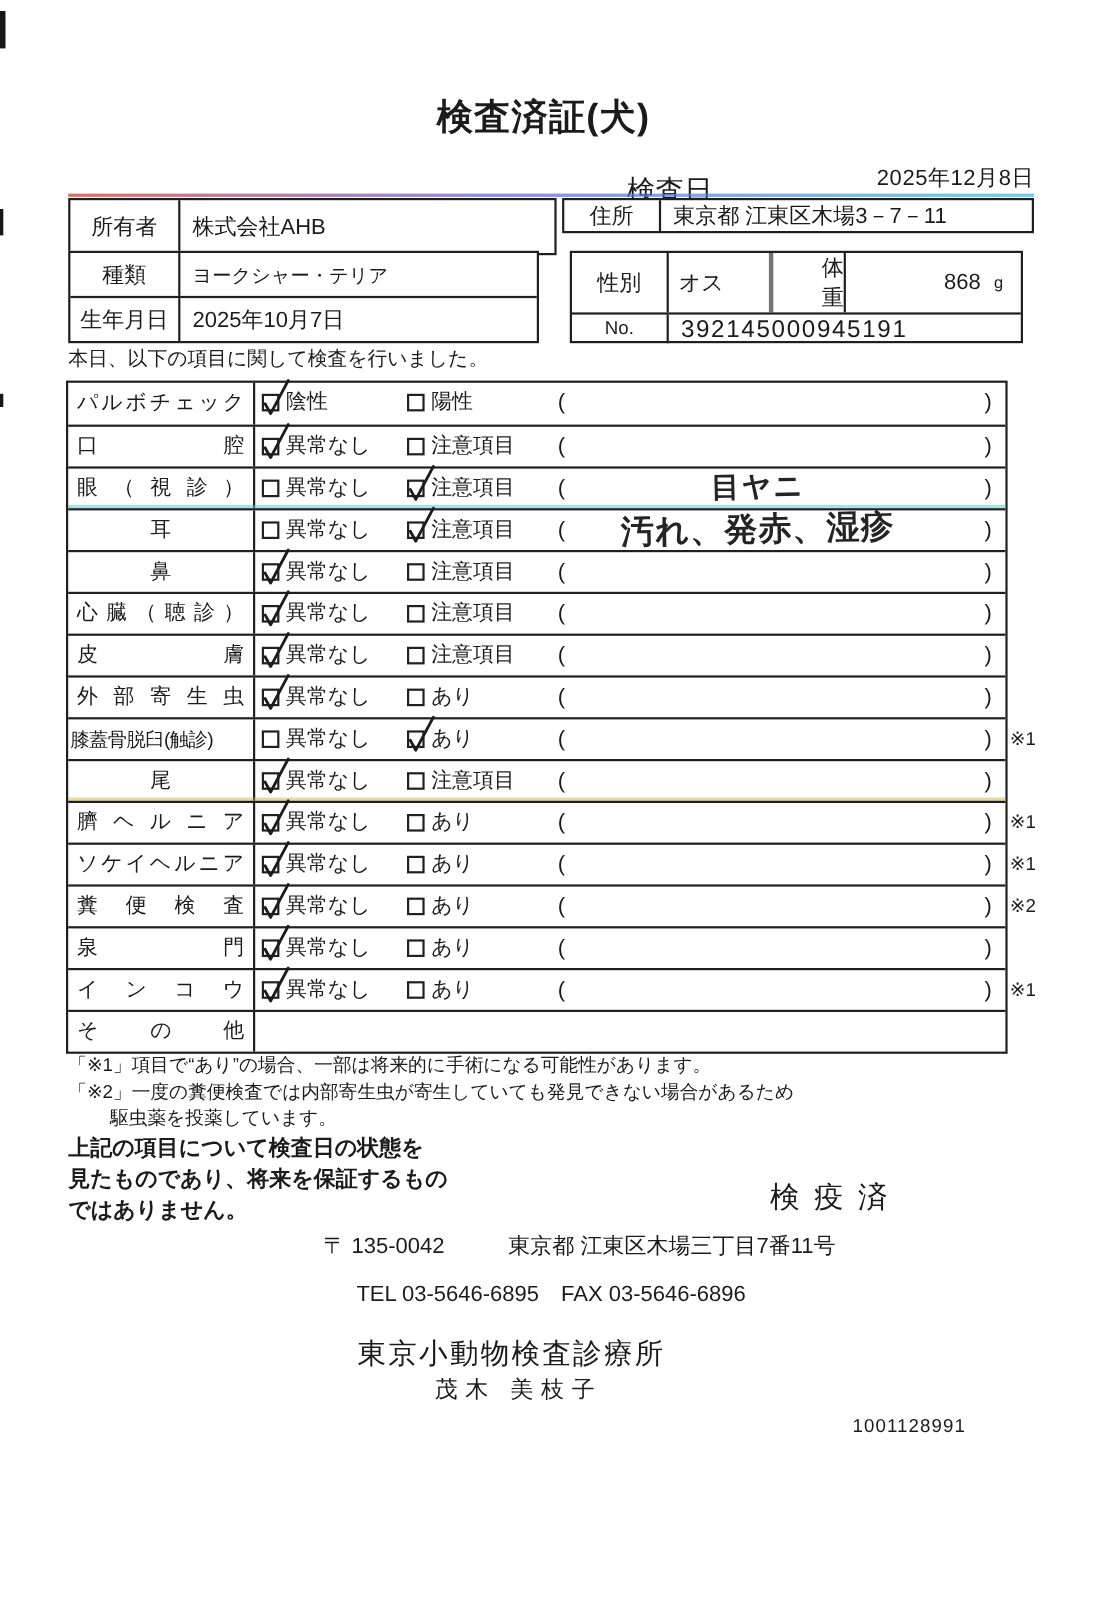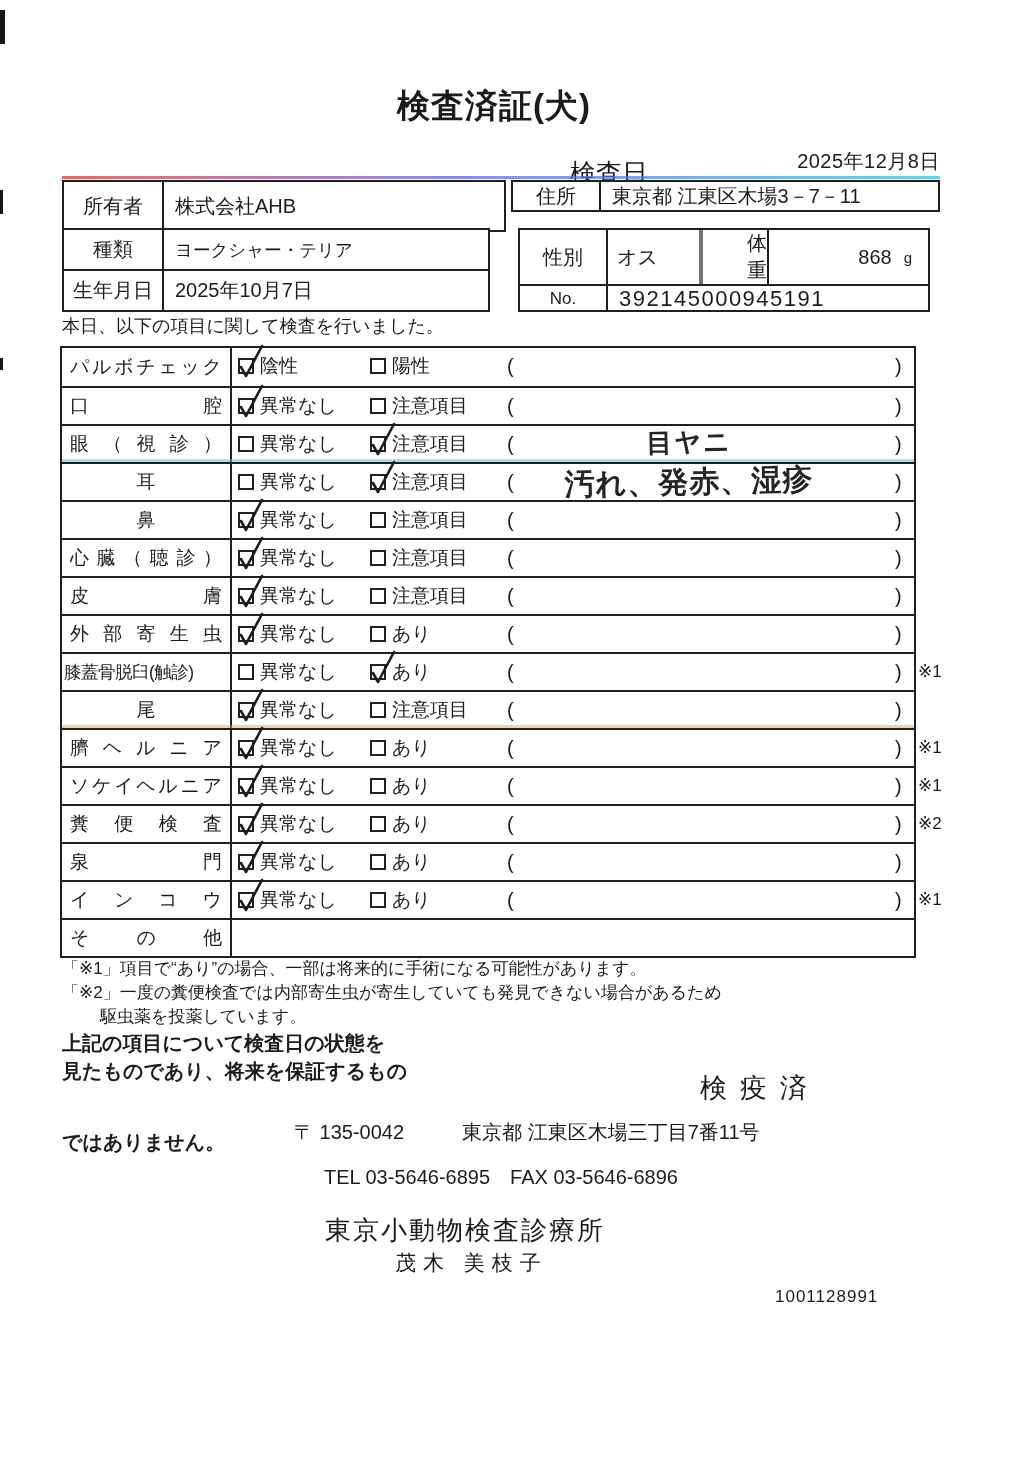--- a/index.html
+++ b/index.html
@@ -72,21 +72,21 @@
   .note{position:absolute;left:440px;width:374px;top:-2px;text-align:center;
     font-weight:600;font-size:26px;color:#242424;transform:rotate(-1.2deg);letter-spacing:2px;white-space:nowrap;}
   .note.big{font-size:30px;top:0;letter-spacing:1px;}
 
   .fn{font-size:17px;white-space:nowrap;}
   .fn0{left:62px;top:957px;}
   .fn1{left:62px;top:981px;}
   .fn2{left:100px;top:1005px;}
 
   .disc{left:62px;font-size:20px;font-weight:bold;white-space:nowrap;}
-  .d0{top:1030px;}.d1{top:1058px;}.d2{top:1086px;margin-top:43px;}
+  .d0{top:1030px;}.d1{top:1058px;}.d2{top:1086px;}
 
   .stamp{left:700px;top:1070px;font-size:27px;font-weight:500;letter-spacing:13px;}
 
   .addr-row{left:294px;top:1119px;display:flex;gap:58px;font-size:20px;white-space:nowrap;}
   .tel-row{left:324px;top:1166px;display:flex;gap:20px;font-size:20px;white-space:nowrap;}
   .clinic{left:325px;top:1213px;font-size:26px;font-weight:500;letter-spacing:2px;}
   .vet{left:395px;top:1249px;font-size:21px;letter-spacing:7px;}
   .serial{left:775px;top:1287px;font-size:17px;letter-spacing:1px;}
 </style>
 </head>

